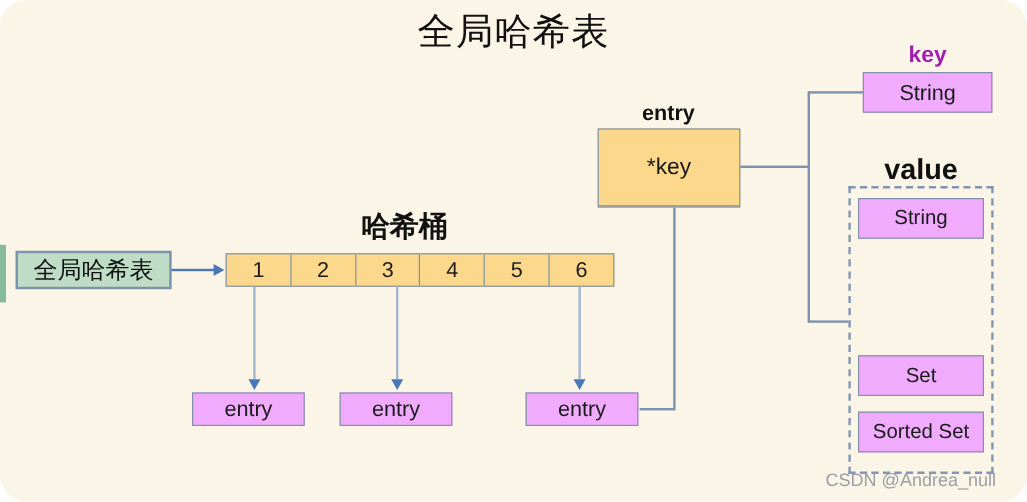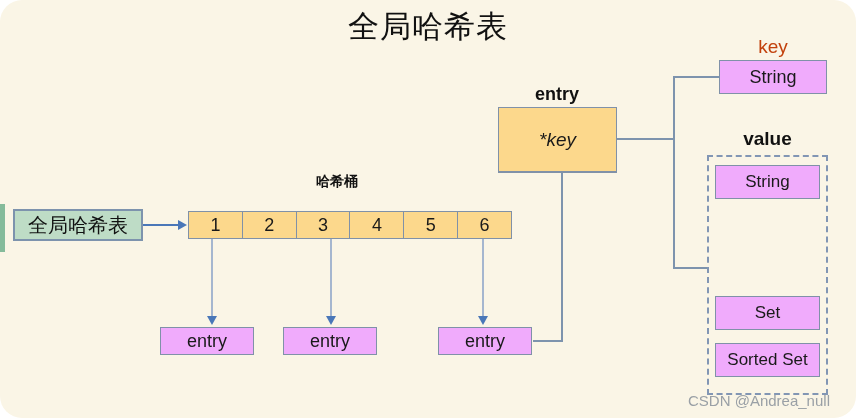--- a/index.html
+++ b/index.html
@@ -42,21 +42,21 @@
     background:#f0abfc;
     border:1.5px solid #8091a8;
     box-sizing:border-box;
     display:flex;align-items:center;justify-content:center;
     color:#1a1a1a;
   }
 
   
   .bucket-label{
     left:277px;top:173px;width:120px;
-    text-align:center;font-size:14px;font-weight:bold;color:#111;
+    text-align:center;font-size:24px;font-weight:bold;color:#111;
   }
   .bucket-row{
     left:188px;top:211px;width:324px;height:28px;
     display:flex;
     border:1.5px solid #8091a8;
     box-sizing:border-box;
     background:#fcd88c;
   }
   .bucket-cell{
     flex:1;
@@ -99,33 +99,33 @@
     box-sizing:border-box;
     display:flex;flex-direction:column;
     background:#fcd88c;
   }
   .entry-detail-row{
     flex:1;
     display:flex;align-items:center;justify-content:center;
     font-size:19px;color:#1a1a1a;
     box-sizing:border-box;
   }
-  .entry-detail-row:first-child{border-bottom:1.5px solid #8091a8;font-style:italic;}
+  .entry-detail-row:first-child{border-bottom:1.5px solid #8091a8;}
 
   
   .key-label{
     left:719px;top:36px;width:108px;
-    text-align:center;font-size:19px;font-weight:normal;color:#c2410c;
+    text-align:center;font-size:19px;font-weight:bold;color:#a21caf;
   }
   .key-box{left:719px;top:60px;width:108px;height:34px;font-size:18px;}
 
   
   .value-label{
     left:707px;top:128px;width:121px;
-    text-align:center;font-size:19px;font-weight:bold;color:#111;
+    text-align:center;font-size:24px;font-weight:bold;color:#111;
   }
   .value-group{
     left:707px;top:155px;width:121px;height:240px;
     border:2px dashed #8296b4;
     box-sizing:border-box;
   }
   .value-item{position:absolute;left:6px;width:105px;height:34px;font-size:17px;}
   .vi-0{top:8px;}
   .vi-1{top:50px;}
   .vi-2{top:93px;}

